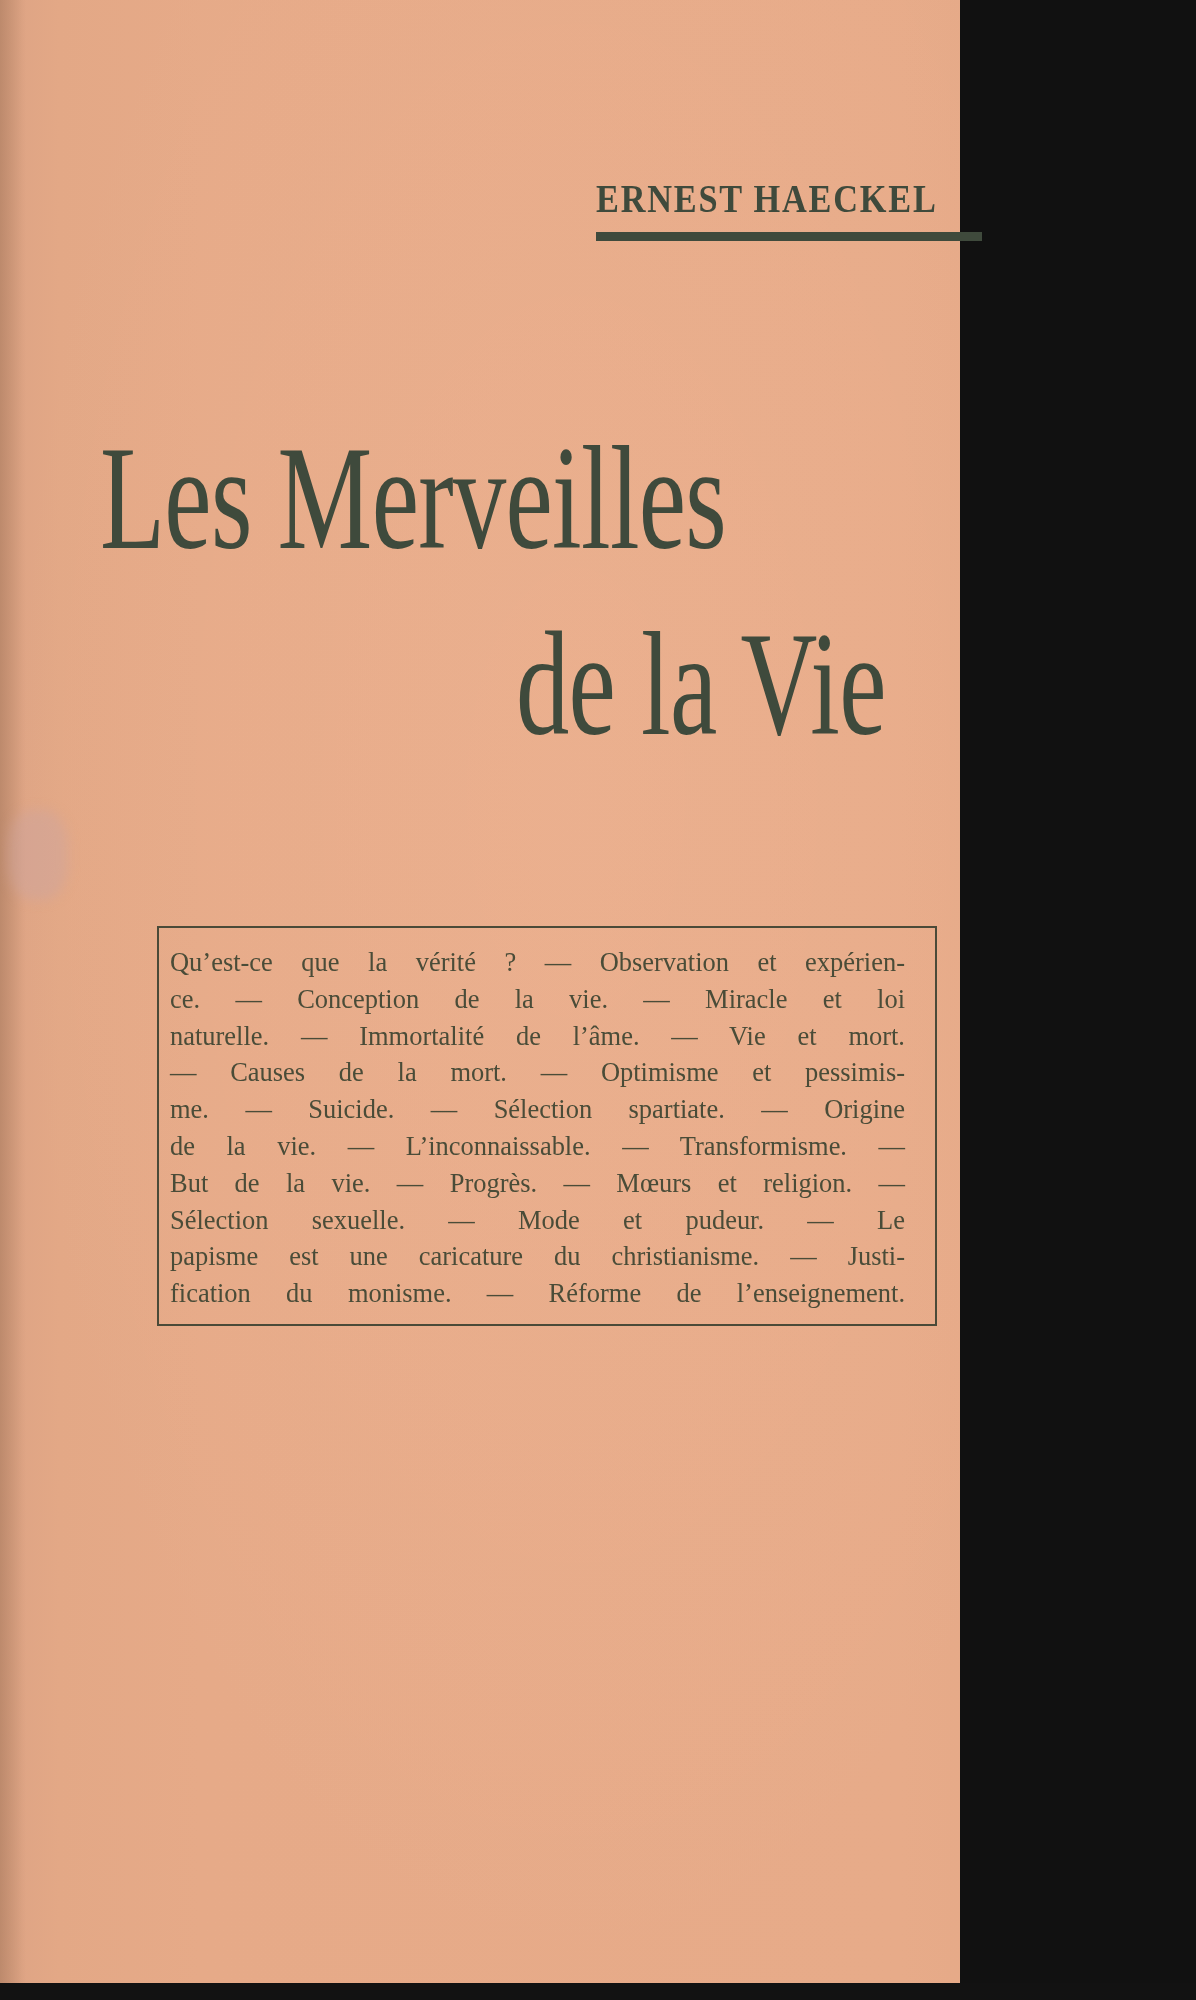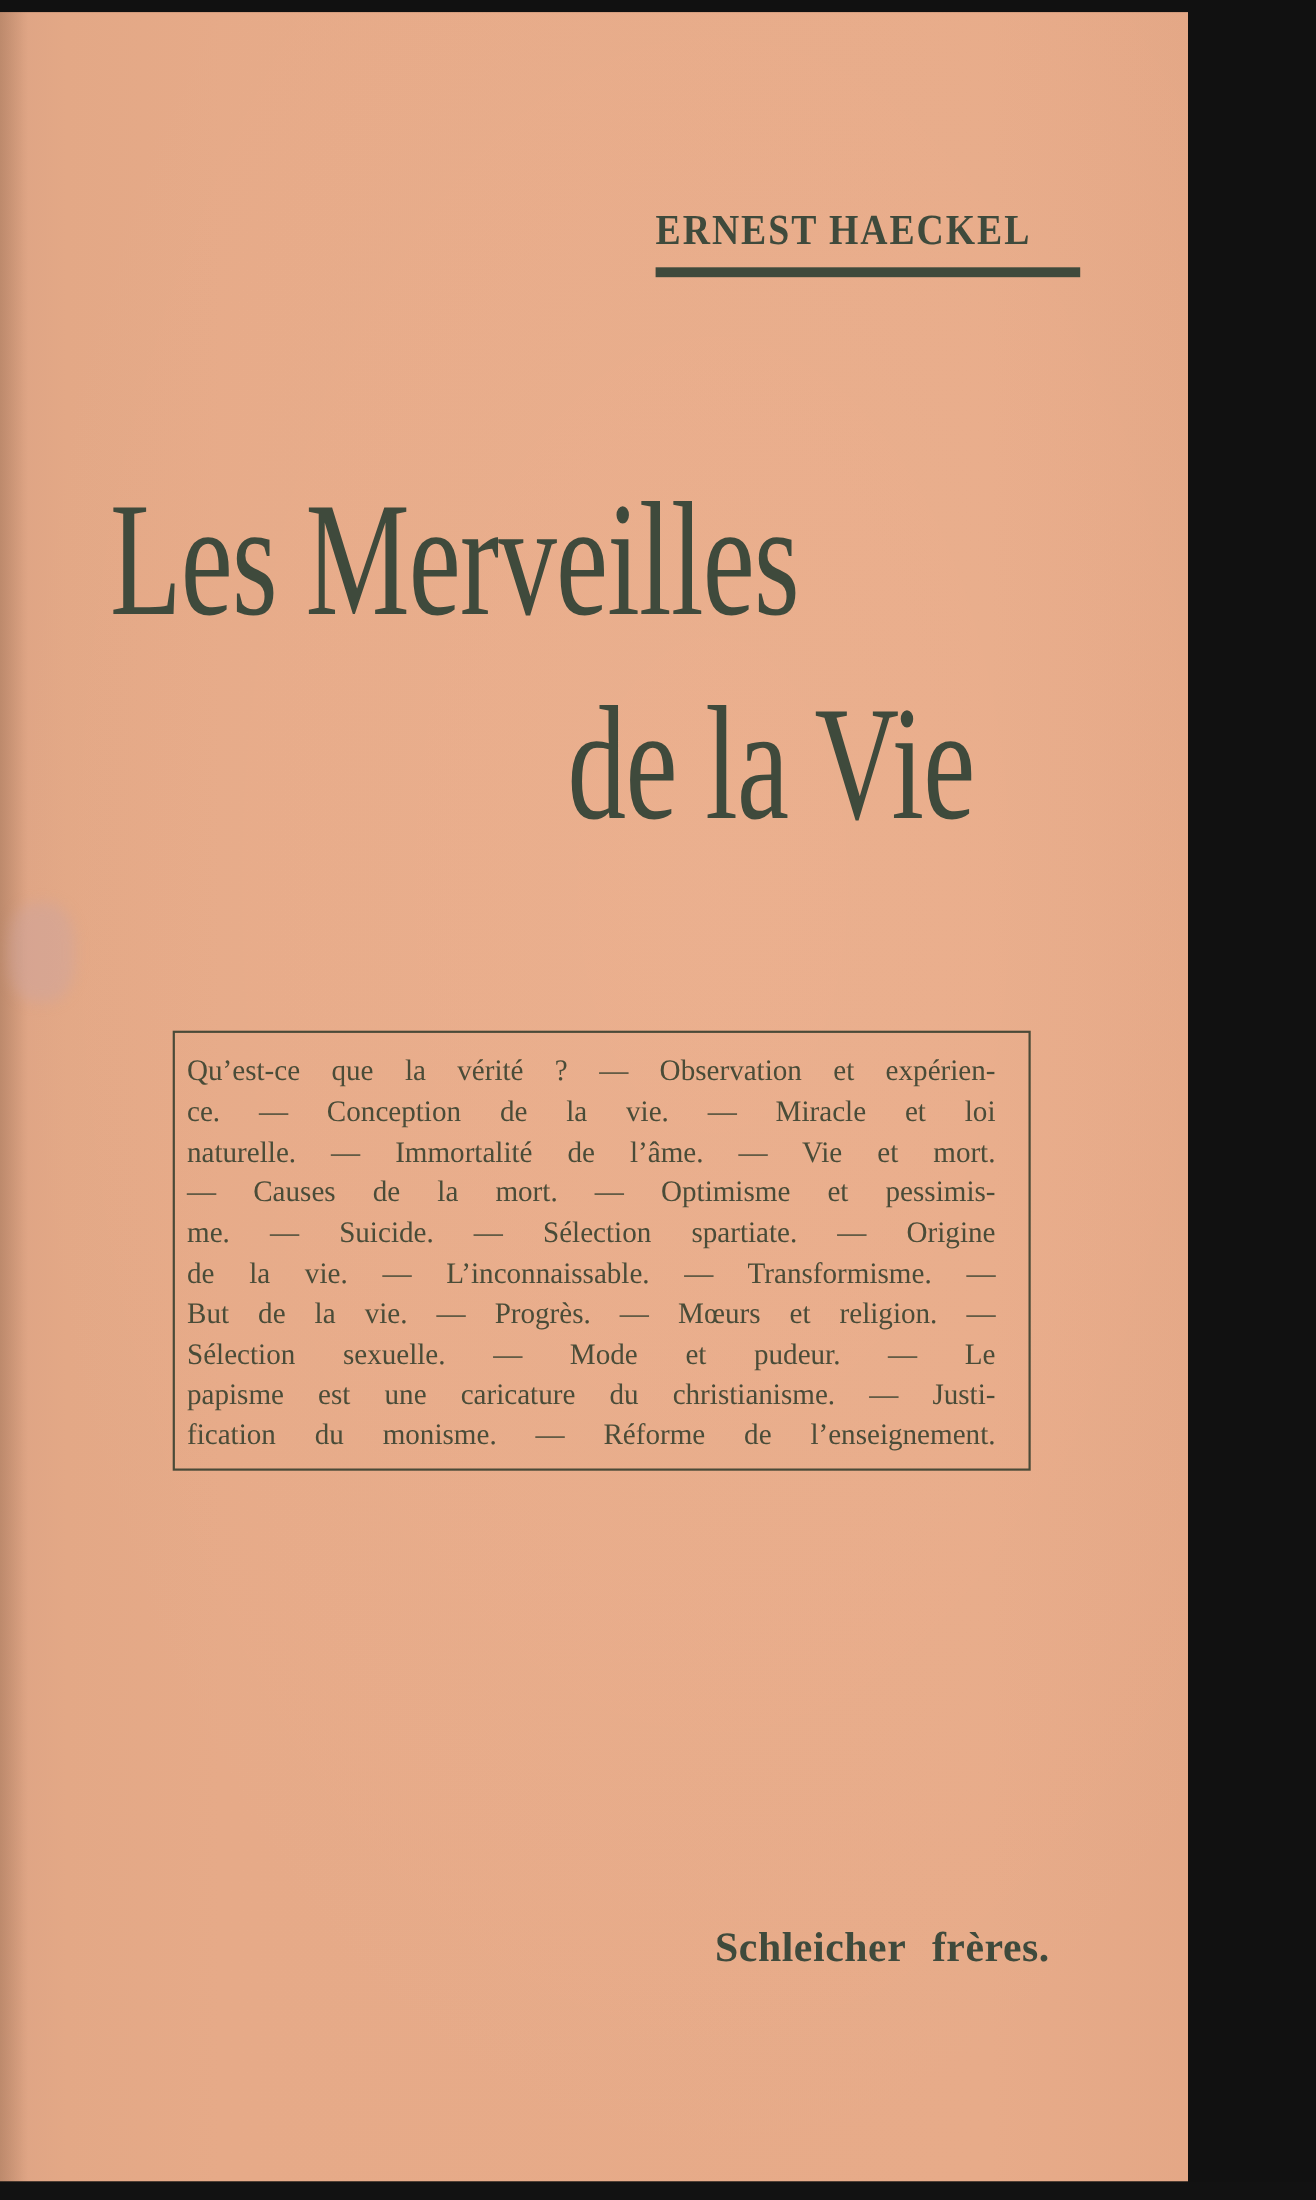--- a/index.html
+++ b/index.html
@@ -10,22 +10,22 @@
       width: 1196px;
       height: 2000px;
       position: relative;
       overflow: hidden;
       background: #111111;
       font-family: "Liberation Serif", "DejaVu Serif", serif;
     }
     .cover {
       position: absolute;
       left: 0;
-      top: 11px;
-      width: 1080px;
+      top: 0;
+      width: 960px;
       height: 1983px;
       background:
         radial-gradient(ellipse at 60% 40%, rgba(255,200,170,0.18), rgba(0,0,0,0) 70%),
         linear-gradient(90deg, #d49d7e 0px, #dfa585 22px, #e3a886 60px, #e6aa88 200px, #e7ab89 900px, #e2a584 1196px);
     }
     .spine-shade {
       position: absolute;
       left: 0;
       top: 0;
       width: 26px;
@@ -158,16 +158,15 @@
     <span class="summary-line">naturelle. — Immortalité de l’âme. — Vie et mort.</span>
     <span class="summary-line">— Causes de la mort. — Optimisme et pessimis-</span>
     <span class="summary-line">me. — Suicide. — Sélection spartiate. — Origine</span>
     <span class="summary-line">de la vie. — L’inconnaissable. — Transformisme. —</span>
     <span class="summary-line">But de la vie. — Progrès. — Mœurs et religion. —</span>
     <span class="summary-line">Sélection sexuelle. — Mode et pudeur. — Le</span>
     <span class="summary-line">papisme est une caricature du christianisme. — Justi-</span>
     <span class="summary-line">fication du monisme. — Réforme de l’enseignement.</span>
   </div>
 
-  <div class="publisher ink">Schleicher frères.</div>
 </div>
 
 <div class="bottom-strip"></div>
 
 </body></html>

